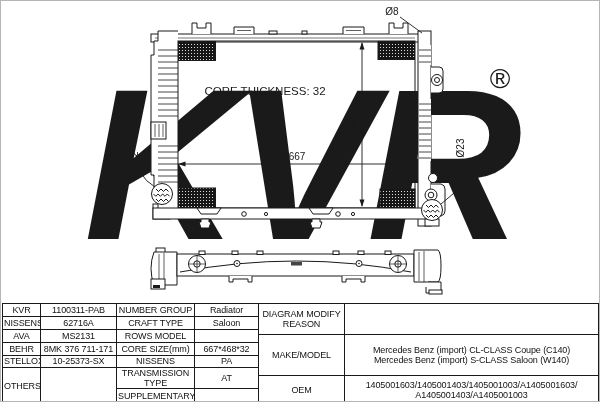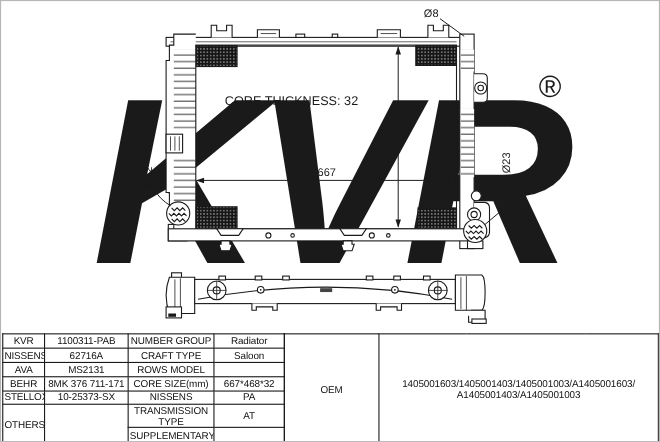--- a/index.html
+++ b/index.html
@@ -229,20 +229,31 @@
       </table>
 
     <table id="t-right">
       <colgroup>
           <col style="width:86px">
           <col style="width:79px">
           <col style="width:108px">
           <col style="width:67px">
         </colgroup>
       <tbody>
+      <tr style="height:26px">
+        <td>DIAGRAM MODIFY REASON</td>
+        <td colspan="3"></td>
+      </tr>
+      <tr style="height:34px">
+        <td>MAKE/MODEL</td>
+        <td colspan="3">
+          <span class="ln">Mercedes Benz (import) CL-CLASS Coupe (C140)</span>
+          <span class="ln">Mercedes Benz (import) S-CLASS Saloon (W140)</span>
+        </td>
+      </tr>
       <tr style="height:23px">
         <td>OEM</td>
         <td colspan="3">
           <span class="ln">1405001603/1405001403/1405001003/A1405001603/</span>
           <span class="ln">A1405001403/A1405001003</span>
         </td>
       </tr>
     </tbody>
       </table>
   </div>

